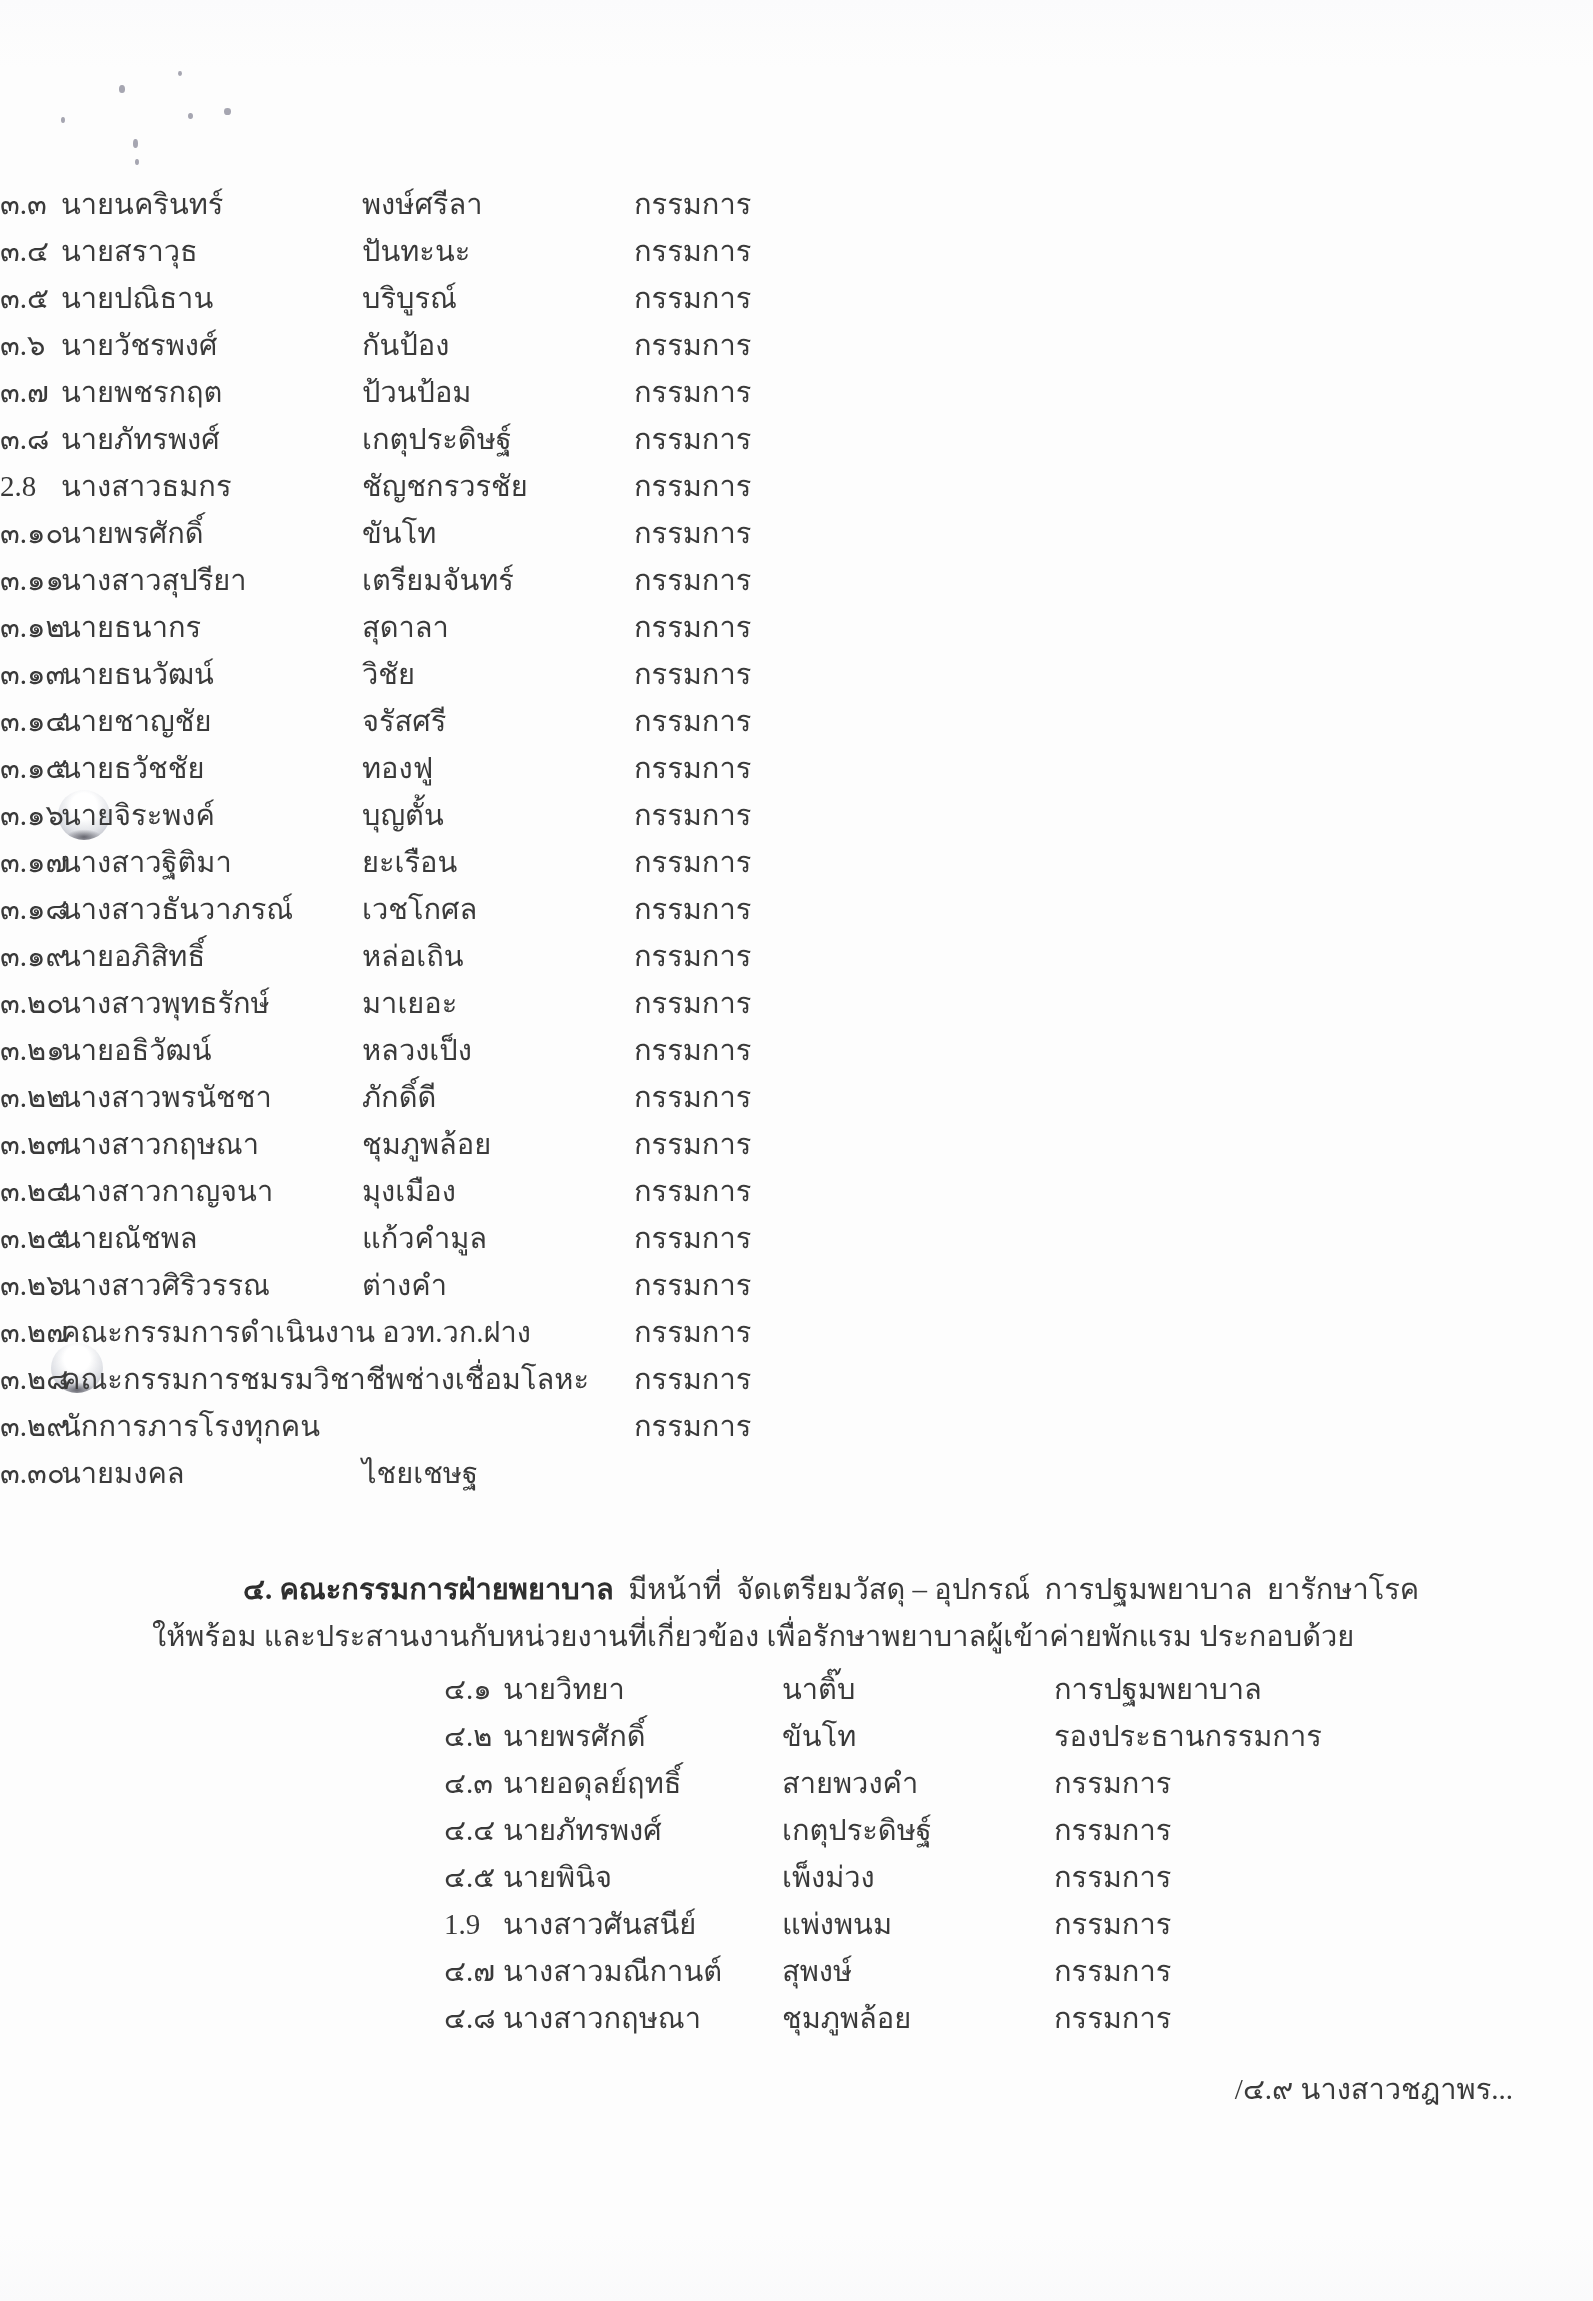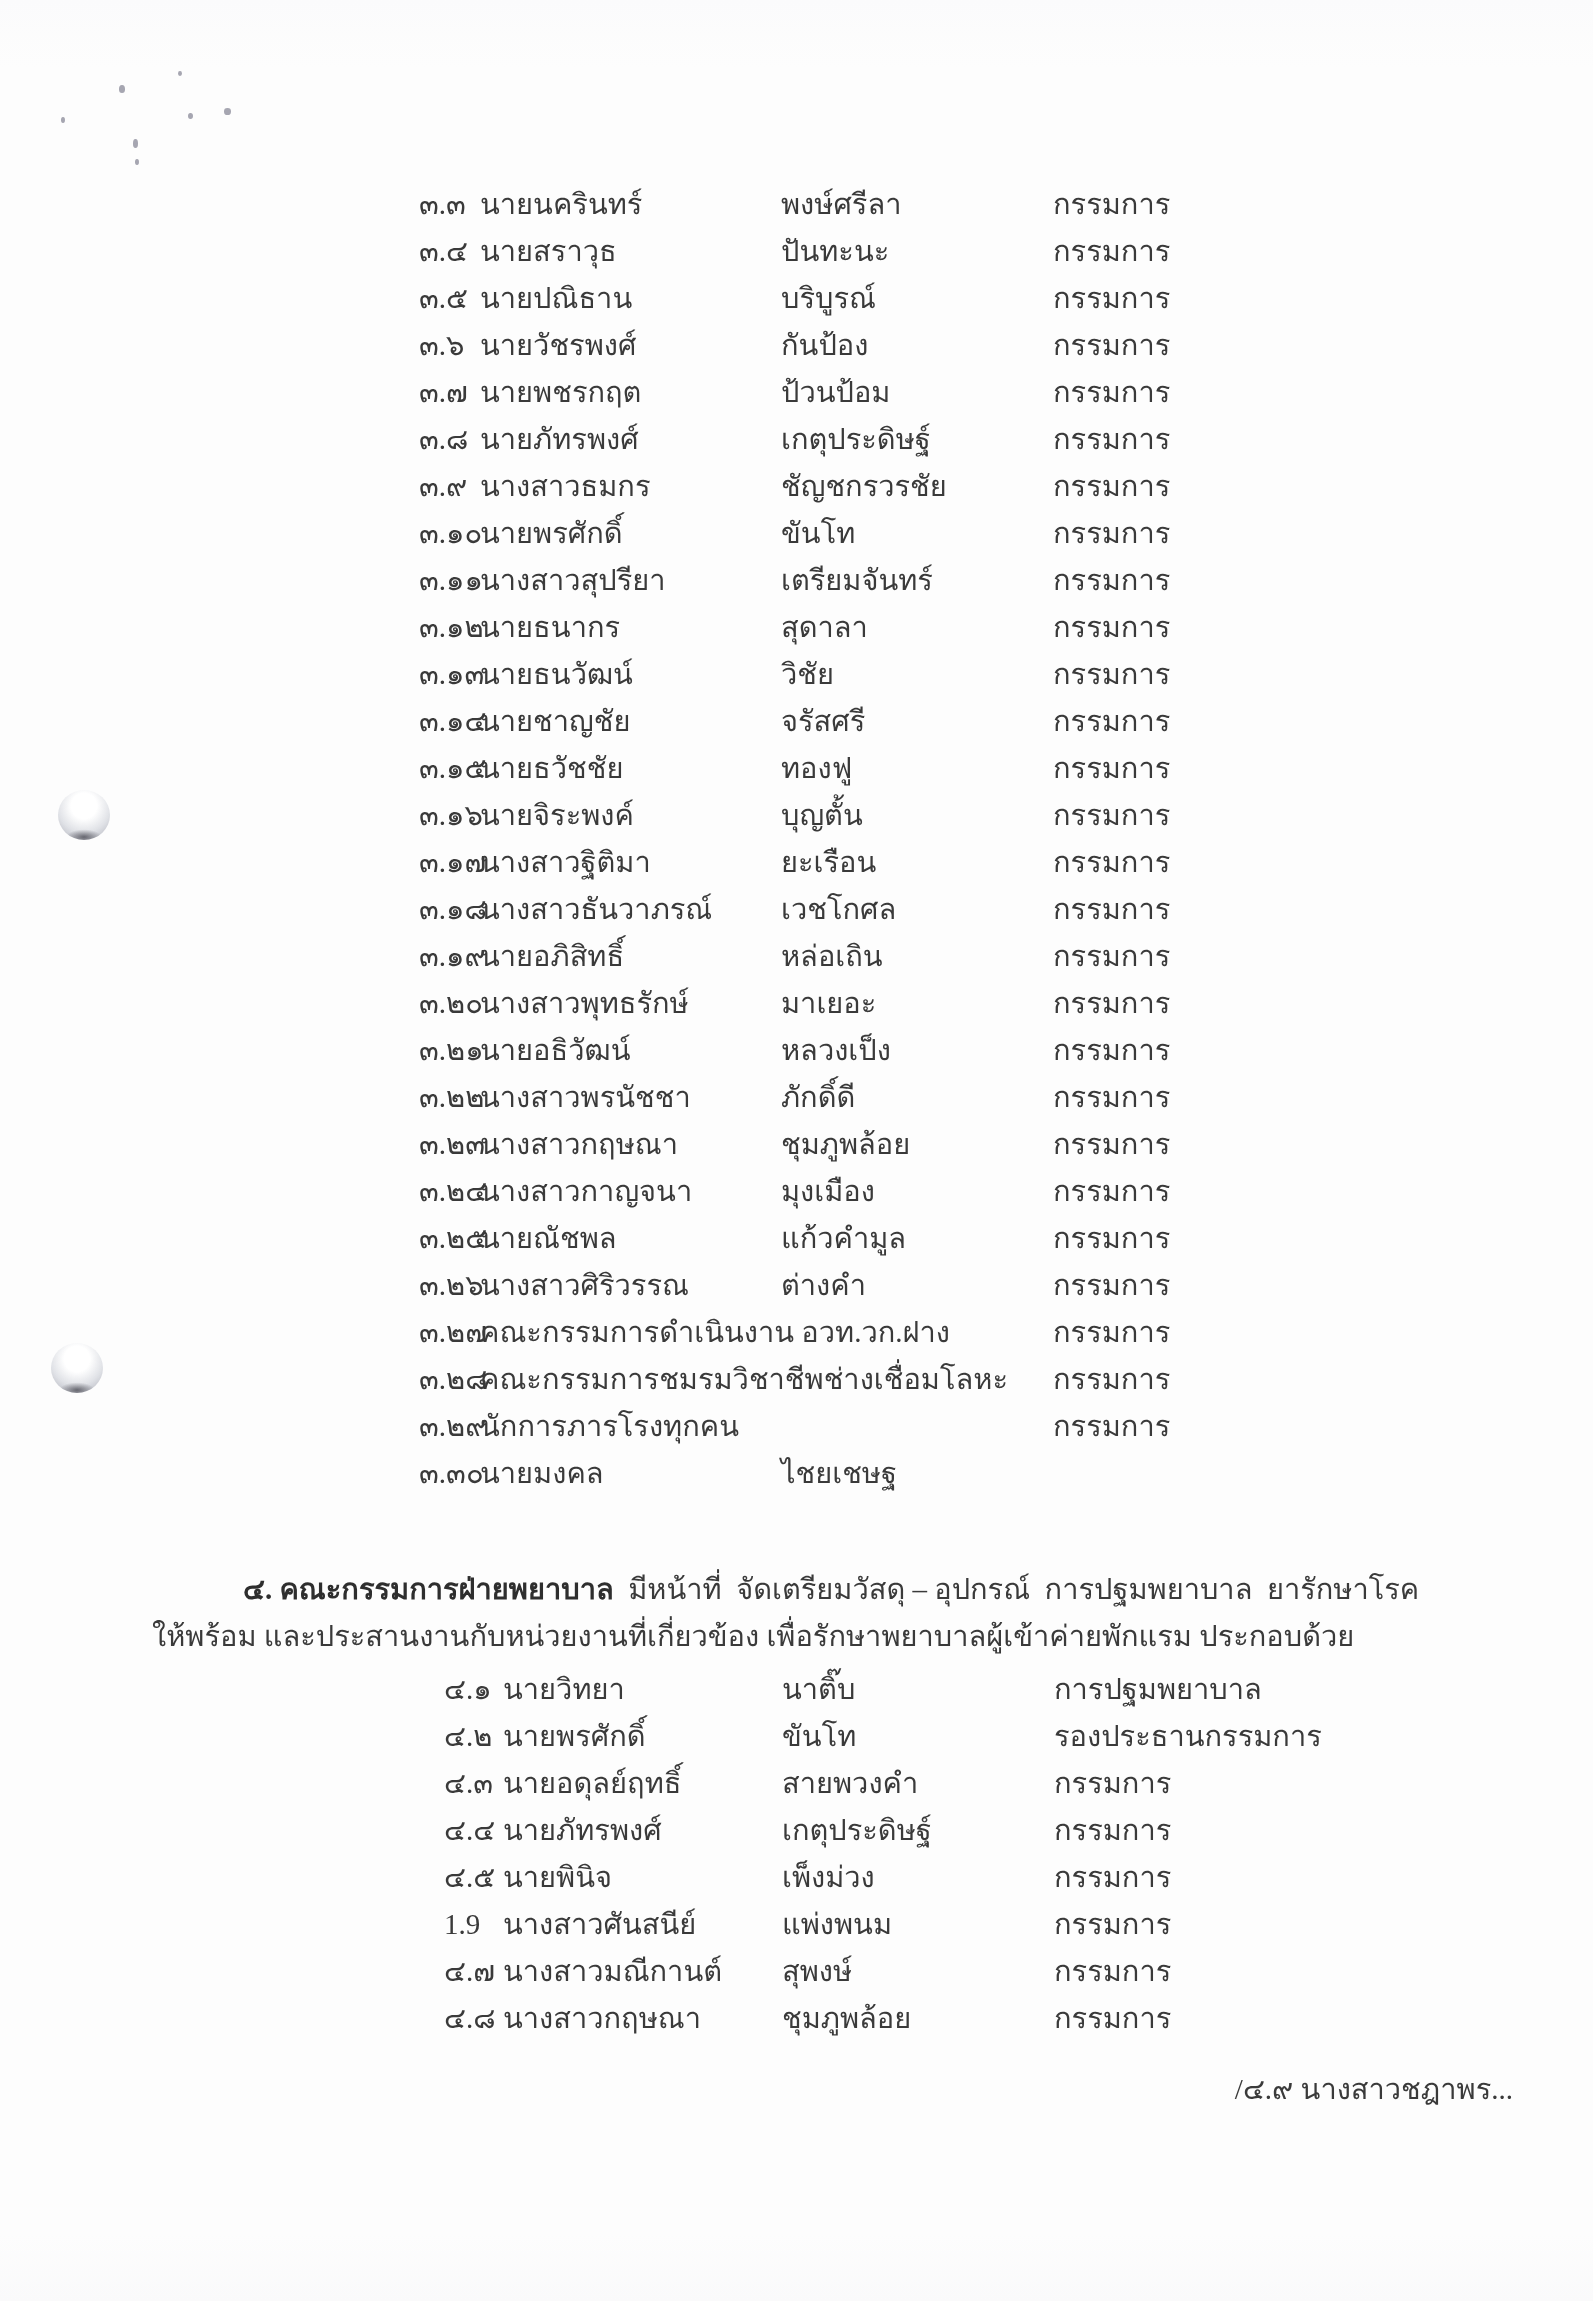--- a/index.html
+++ b/index.html
@@ -21,21 +21,21 @@
       radial-gradient(ellipse 25px 10.6px at 50% 94%, rgba(45,45,55,.65), rgba(45,45,55,0) 72%),
       radial-gradient(circle at 50% 32%, rgba(255,255,255,1) 30%, rgba(222,224,229,.95) 62%, rgba(168,170,180,.9) 96%);
   }
 
   
   .content{position:absolute;top:0;left:0;width:100%;font-size:29px;line-height:47px;}
 
   .roster{display:block;}
   .roster .row{display:grid;height:47px;align-items:center;white-space:nowrap;}
   .roster.section3{padding-top:181px;}
-  .roster.section3 .row{margin-left:419px;grid-template-columns:61px 301px 272px 1fr;}
+  .roster.section3 .row{grid-template-columns:61px 301px 272px 1fr;}
   .roster.section4 .row{margin-left:444px;grid-template-columns:59px 279px 272px 1fr;}
   .col-first,.col-last,.col-role{overflow:visible;}
 
   .s4-heading{
     margin:69px 0 0 243px;
     padding-right:67px;
     white-space:pre-wrap;
     font-size:29px;line-height:47px;
   }
   .s4-heading .bold{font-weight:bold;color:#2e2e2e;}
@@ -107,21 +107,21 @@
         </div>
 
         <div class="row">
           <span class="col-no">๓.๘</span>
           <span class="col-first">นายภัทรพงศ์</span>
           <span class="col-last">เกตุประดิษฐ์</span>
           <span class="col-role">กรรมการ</span>
         </div>
 
         <div class="row">
-          <span class="col-no">๓.๙</span>
+          <span class="col-no">2.8</span>
           <span class="col-first">นางสาวธมกร</span>
           <span class="col-last">ชัญชกรวรชัย</span>
           <span class="col-role">กรรมการ</span>
         </div>
 
         <div class="row">
           <span class="col-no">๓.๑๐</span>
           <span class="col-first">นายพรศักดิ์</span>
           <span class="col-last">ขันโท</span>
           <span class="col-role">กรรมการ</span>

